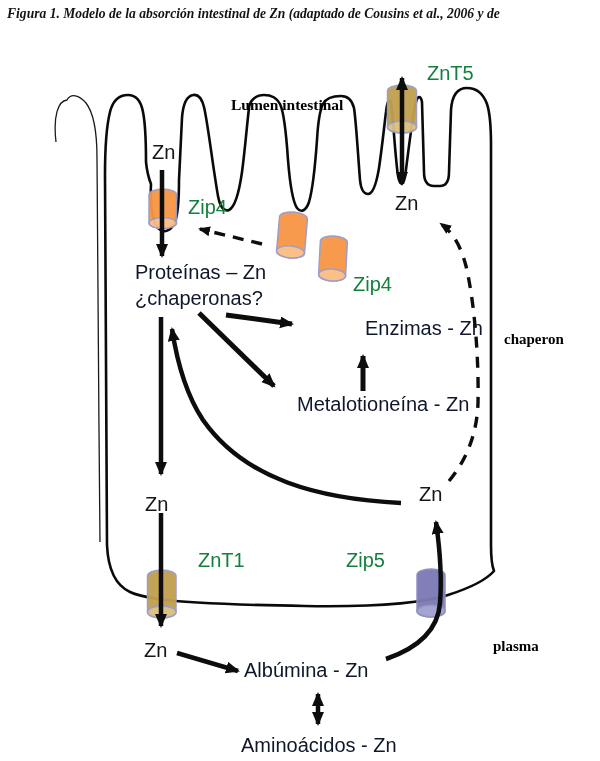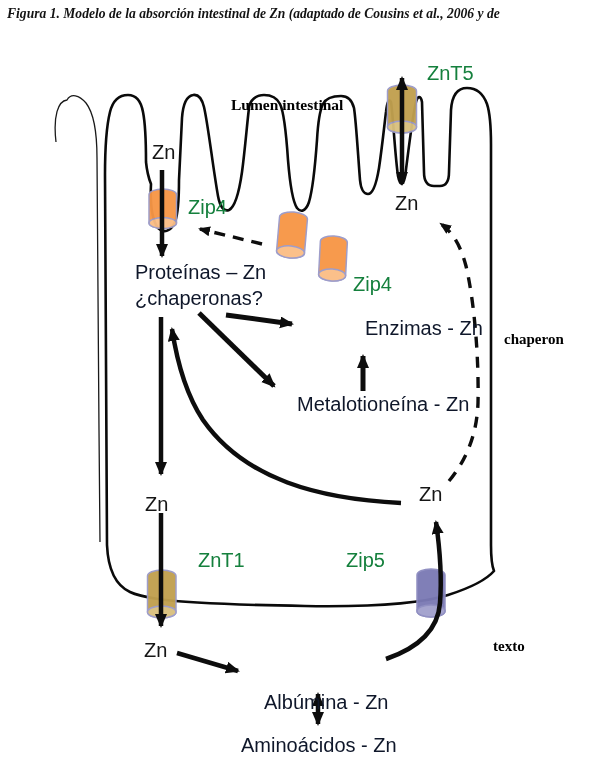--- a/index.html
+++ b/index.html
@@ -141,18 +141,18 @@
   </div>
   <div class="lbl red" style="left:353px;top:273px;">Zip4</div>
   <div class="lbl" style="left:395px;top:192px;">Zn</div>
   <div class="lbl serifb" style="left:504px;top:307px;">chaperonas</div>
   <div class="lbl purple" style="left:321px;top:317px;margin-left:44px;">Enzimas - Zn</div>
   <div class="lbl purple" style="left:297px;top:393px;">Metalotioneína - Zn</div>
   <div class="lbl" style="left:145px;top:493px;">Zn</div>
   <div class="lbl" style="left:419px;top:483px;">Zn</div>
   <div class="lbl red" style="left:198px;top:549px;">ZnT1</div>
   <div class="lbl red" style="left:346px;top:549px;">Zip5</div>
-  <div class="lbl serifb" style="left:493px;top:614px;">texto</div>
+  <div class="lbl serifb" style="left:493px;top:614px;">plasma</div>
   <div class="lbl" style="left:144px;top:639px;">Zn</div>
-  <div class="lbl purple" style="left:264px;top:659px;margin-top:32px;">Albúmina - Zn</div>
+  <div class="lbl purple" style="left:244px;top:659px;">Albúmina - Zn</div>
   <div class="lbl purple" style="left:241px;top:734px;text-align:right;">Aminoácidos - Zn</div>
 
 </div>
 
 </body></html>

